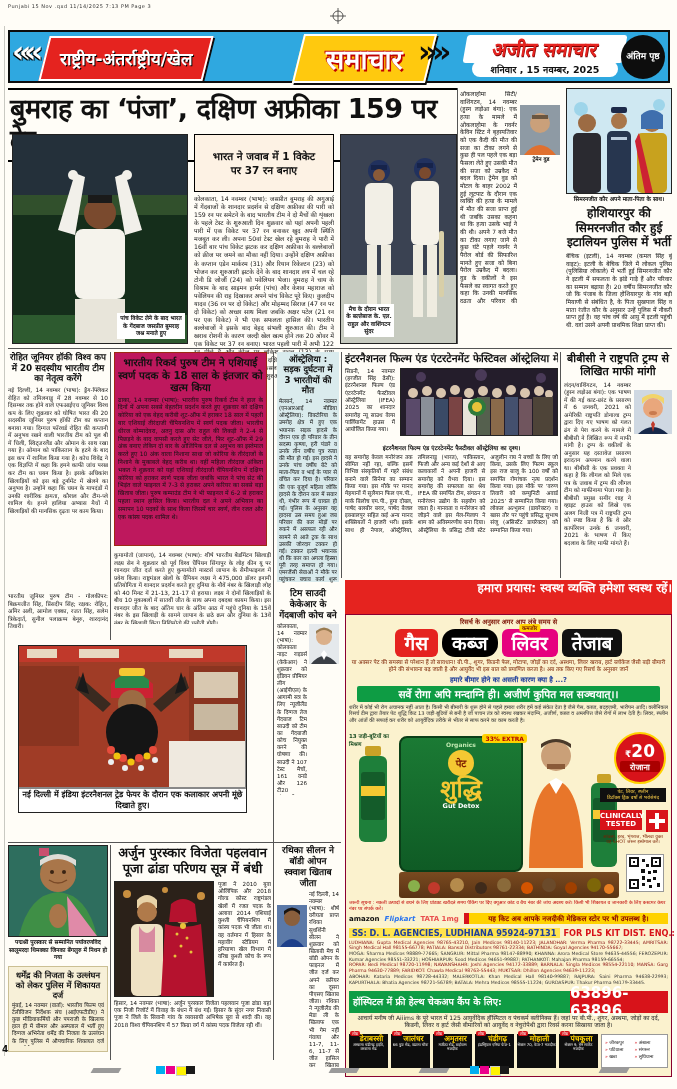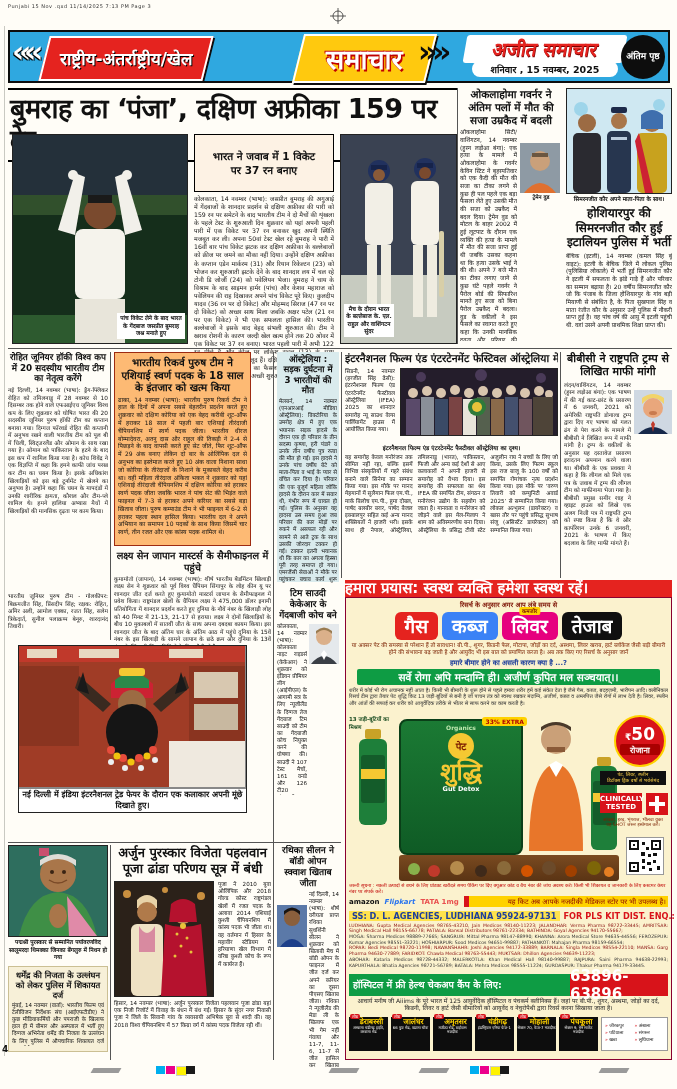--- a/index.html
+++ b/index.html
@@ -118,21 +118,20 @@
       <circle cx="84" cy="38" r="6" fill="#7a4a2e"></circle>
       <rect x="70" y="46" width="28" height="64" rx="6" fill="#f5f2e9"></rect>
       <rect x="72" y="110" width="10" height="72" fill="#efece0"></rect>
         <rect x="86" y="110" width="10" height="72" fill="#efece0"></rect>
       <rect x="98" y="96" width="5" height="66" rx="2" fill="#d8cfa8"></rect>
     </svg>
     <div class="pcap" style="left:3px;bottom:6px;width:46px;">मैच के दौरान भारत के बल्लेबाज के. एल. राहुल और वाशिंगटन सुंदर</div>
   </div>
 
   <div class="abs" style="left:460px;top:88px;width:102px;">
-    <div class="hl" style="font-size:10.5px;">ओकलाहोमा गवर्नर ने अंतिम पलों में मौत की सजा उम्रकैद में बदली</div>
     <div style="margin-top:3px;overflow:hidden;height:212px;">
       <div style="float:right;width:42px;margin:14px 0 2px 3px;">
         <svg width="40" height="50" viewBox="0 0 40 50">
           <rect width="40" height="50" fill="#8e9aa4"></rect>
           <circle cx="20" cy="18" r="10" fill="#caa07a"></circle>
           <rect x="12" y="10" width="16" height="4" fill="#6b5640"></rect>
           <path d="M4 50 Q20 30 36 50 Z" fill="#e0702f"></path>
         </svg>
         <div class="cap" style="font-size:5.5px;">ट्रेमेन वुड</div>
       </div>
@@ -171,27 +170,26 @@
   <div class="rule" style="left:560px;top:352px;width:1px;height:226px;"></div>
   <div class="rule" style="left:8px;top:842px;width:333px;height:1px;"></div>
   <div class="rule" style="left:110px;top:845px;width:1px;height:215px;"></div>
 
   <div class="abs" style="left:8px;top:352px;width:100px;">
     <div class="hl" style="font-size:8.8px;">रोहित जूनियर हॉकी विश्व कप में 20 सदस्यीय भारतीय टीम का नेतृत्व करेंगे</div>
     <div class="bd" style="font-size:5.8px;height:206px;margin-top:3px;">नई दिल्ली, 14 नवम्बर (भाषा): ड्रैग-फ्लिकर रोहित को तमिलनाडु में 28 नवम्बर से 10 दिसम्बर तक होने वाले एफआईएच जूनियर विश्व कप के लिए शुक्रवार को घोषित भारत की 20 सदस्यीय जूनियर पुरुष हॉकी टीम का कप्तान बनाया गया। दिग्गज फॉरवर्ड रोहित की कप्तानी में अनुभव रखने वाली भारतीय टीम को पूल बी में चिली, स्विट्जरलैंड और ओमान के साथ रखा गया है। ओमान को पाकिस्तान के हटने के बाद इस कप में शामिल किया गया है। कोच शिवेंद्र ने एक विज्ञप्ति में कहा कि हमने काफी जांच परख कर टीम का चयन किया है। इसके अधिकांश खिलाड़ियों को इस बड़े टूर्नामेंट में खेलने का अनुभव है। उन्होंने कहा कि चयन के मापदंडों में उनकी शारीरिक क्षमता, कौशल और टीम-प्ले शामिल थे। हमने हालिया अभ्यास मैचों में खिलाड़ियों की मानसिक दृढ़ता पर काम किया।</div>
     <div class="bd" style="font-size:5.8px;height:48px;">भारतीय जूनियर पुरुष टीम - गोलकीपर: बिक्रमजीत सिंह, प्रिंसदीप सिंह; रक्षक: रोहित, अमिर अली, आमोल एक्का, रजत सिंह, सलेम त्रिकेदार्त, सुनील पलाक्रप्प बेनूरु, शारदानंद तिवारी।</div>
   </div>
 
-  <div class="abs" style="left:114px;top:352px;width:137px;height:194px;background:#fdba74;border:1px solid #9d2b12;box-sizing:border-box;padding:3px;">
+  <div class="abs" style="left:114px;top:352px;width:153px;height:194px;background:#be185d;border:1px solid #9d2b12;box-sizing:border-box;padding:3px;">
     <div class="hl" style="font-size:10.3px;">भारतीय रिकर्व पुरुष टीम ने एशियाई स्वर्ण पदक के 18 साल के इंतजार को खत्म किया</div>
     <div class="bd" style="font-size:6px;height:152px;margin-top:2px;">ढाका, 14 नवम्बर (भाषा): भारतीय पुरुष रिकर्व टीम ने हाल के दिनों में अपना सबसे बेहतरीन प्रदर्शन करते हुए शुक्रवार को दक्षिण कोरिया को एक बेहद करीबी शूट-ऑफ में हराकर 18 साल में पहली बार एशियाई तीरंदाजी चैंपियनशिप में स्वर्ण पदक जीता। भारतीय धीरज बोम्मादेवरा, अतनु दास और राहुल की तिकड़ी ने 2-4 से पिछड़ने के बाद वापसी करते हुए सेट जीते, फिर शूट-ऑफ में 29 अंक बनाए लेकिन दो बार के ओलिंपिक दल से अनुभव का इस्तेमाल करते हुए 10 अंक वाला निशाना साधा जो कोरिया के तीरंदाजों के निशाने के मुकाबले बेहद करीब था। वहीं महिला तीरंदाज अंकिता भकत ने शुक्रवार को यहां एशियाई तीरंदाजी चैंपियनशिप में दक्षिण कोरिया को हराकर स्वर्ण पदक जीता जबकि भारत ने पांच सेट की भिड़ंत वाले फाइनल में 7-3 से हराकर अपने करियर का सबसे बड़ा खिताब जीता। पुरुष कम्पाउंड टीम ने भी फाइनल में 6-2 से हराकर पहला स्थान हासिल किया। भारतीय दल ने अपने अभियान का समापन 10 पदकों के साथ किया जिसमें चार स्वर्ण, तीन रजत और एक कांस्य पदक शामिल थे।</div>
   </div>
 
   <div class="abs" style="left:114px;top:550px;width:157px;">
-    <div class="hl" style="font-size:9.8px;">लक्ष्य सेन जापान मास्टर्स के सैमीफाइनल में पहुंचे</div>
     <div class="bd" style="font-size:5.8px;height:72px;margin-top:2px;">कुमामोतो (जापान), 14 नवम्बर (भाषा): शीर्ष भारतीय बैडमिंटन खिलाड़ी लक्ष्य सेन ने शुक्रवार को पूर्व विश्व चैंपियन सिंगापुर के लोह कीन यू पर शानदार जीत दर्ज करते हुए कुमामोतो मास्टर्स जापान के सैमीफाइनल में प्रवेश किया। राष्ट्रमंडल खेलों के चैंपियन लक्ष्य ने 475,000 डॉलर इनामी प्रतियोगिता में शानदार प्रदर्शन करते हुए दुनिया के नौवें नंबर के खिलाड़ी लोह को 40 मिनट में 21-13, 21-17 से हराया। लक्ष्य ने दोनों खिलाड़ियों के बीच 10 मुकाबलों में सातवीं जीत के साथ अपना दबदबा कायम किया। इस शानदार जीत के बाद अंतिम चार के अंतिम आठ में पहुंचे दुनिया के 15वें नंबर के इस खिलाड़ी के सामने जापान के छठे क्रम और दुनिया के 13वें नंबर के खिलाड़ी किंता निशिमोतो की चुनौती होगी।</div>
   </div>
 
   <div class="abs" style="left:277px;top:352px;width:62px;height:230px;background:#daebed;box-sizing:border-box;padding:2px;">
     <div class="hl" style="font-size:8.6px;">ऑस्ट्रेलिया :</div>
     <div class="hl" style="font-size:8.6px;">सड़क दुर्घटना में 3 भारतीयों की मौत</div>
     <div class="bd" style="font-size:5.5px;height:186px;margin-top:2px;">मेलबर्न, 14 नवम्बर (एनआरआई मीडिया ऑस्ट्रेलिया): विक्टोरिया के उमरोह क्षेत्र में हुए एक भयानक सड़क हादसे के दौरान एक ही परिवार के तीन सदस्य कृष्णा, हरी पंडारे व उनके तीन वर्षीय पुत्र रुत्वा की मौत हो गई। इस हादसे ने उनके पांच वर्षीय बेटे को माता-पिता व भाई के प्यार से वंचित कर दिया है। परिवार की एक बुजुर्ग महिला जोकि हादसे के दौरान कार में सवार थी, गंभीर रूप में घायल हो गई। पुलिस के अनुसार यह हादसा उस समय हुआ जब परिवार की कार मोड़ों पर रुकने में असफल रही और सामने से आते ट्रक के साथ उसकी जोरदार टक्कर हो गई। टक्कर इतनी भयानक थी कि कार का अगला हिस्सा पूरी तरह समाप्त हो गया। एमरजैंसी सेवाओं ने मौके पर पहुंचकर बचाव कार्य शुरू किए, परंतु तीनों सदस्यों को नहीं बचाया जा सका।</div>
   </div>
 
   <div class="abs" style="left:277px;top:588px;width:62px;">
@@ -303,26 +301,26 @@
           <circle cx="122" cy="122" r="3"></circle>
           <circle cx="136" cy="114" r="3"></circle>
         </g>
       <path d="M64 26 L58 44 L70 48 Z" fill="#1a1a1a"></path>
         <path d="M162 26 L168 44 L156 48 Z" fill="#1a1a1a"></path>
     </svg>
     <div style="position:absolute;left:0;bottom:0;width:100%;background:#fff;font-size:8px;font-weight:bold;text-align:center;line-height:1.3;padding:1px 2px;box-sizing:border-box;">नई दिल्ली में इंडिया इंटरनैशनल ट्रेड फेयर के दौरान एक कलाकार अपनी मूंछे दिखाते हुए।</div>
   </div>
 
   <div class="abs" style="left:345px;top:580px;width:327px;height:480px;">
-    <div style="background:#e5231f;color:#fff;font-weight:bold;font-size:15px;text-align:left;height:17px;line-height:17px;">हमारा प्रयास: स्वस्थ व्यक्ति हमेशा स्वस्थ रहें।</div>
+    <div style="background:#e5231f;color:#fff;font-weight:bold;font-size:12px;text-align:right;height:34px;line-height:17px;">हमारा प्रयास: स्वस्थ व्यक्ति हमेशा स्वस्थ रहें।</div>
     <div style="background:#fbf2ce;border:1.5px solid #8a0030;box-sizing:border-box;height:463px;padding:2px 3px;">
       <div style="font-size:6.5px;font-weight:bold;color:#7a0f00;text-align:center;">रिसर्च के अनुसार अगर आप लंबे समय से</div>
       <div style="display:flex;justify-content:center;gap:4px;margin-top:3px;position:relative;">
         <div class="wbox" style="background:#e5231f;">गैस</div>
-        <div class="wbox" style="background:#3b82f6;">कब्ज</div>
+        <div class="wbox" style="background:#000000;border-radius:13px;">कब्ज</div>
         <div style="position:relative;">
           <div style="position:absolute;top:-5px;left:50%;transform:translateX(-50%);background:#ffd200;color:#7a0f00;font-size:5.5px;font-weight:bold;padding:0 3px;border-radius:2px;">कमजोर</div>
           <div class="wbox" style="background:#e6007e;">लिवर</div>
         </div>
         <div class="wbox" style="background:#101010;">तेजाब</div>
       </div>
       <div style="font-size:5.6px;color:#7a2000;text-align:center;line-height:1.3;margin-top:2px;">या अक्सर पेट की समस्या से परेशान हैं तो सावधान! बी.पी., शुगर, किडनी फेल, मोटापा, जोड़ों का दर्द, अस्थमा, लिवर खराब, हार्ट ब्लॉकेज जैसी बड़ी बीमारी होने की संभावना बढ़ जाती है और आयुर्वेद भी इस बात को प्रमाणित करता है। अब तक किए गए रिसर्च के अनुसार जानें</div>
       <div style="font-size:6.8px;font-weight:bold;color:#1d3e9b;text-align:center;margin-top:1px;">हमारे बीमार होने का असली कारण क्या है ...?</div>
       <div style="background:#0e9c44;color:#fff;font-weight:bold;font-size:10.5px;text-align:center;height:16px;line-height:16px;border-radius:2px;margin:2px 8px;">सर्वे रोगा अपि मन्दाग्नि ही। अजीर्ण कुपित मल सञ्चयात्।।</div>
       <div style="font-size:5.2px;color:#333;text-align:justify;line-height:1.25;height:26px;overflow:hidden;">शरीर में कोई भी रोग अचानक नहीं आता है। किसी भी बीमारी के शुरू होने से पहले हमारा शरीर हमें कई संकेत देता है जैसे गैस, कब्ज, बदहज़मी, भारीपन आदि। क्लीनिकल रिसर्च टीम द्वारा तैयार पेट शुद्धि किट 13 जड़ी-बूटियों से बनी है जो पाचन तंत्र को स्वस्थ रखकर मंदाग्नि, अजीर्ण, कब्ज व अम्लपित्त जैसे रोगों में लाभ देती है। लिवर, स्प्लीन और आंतों की सफाई कर शरीर को आयुर्वेदिक तरीके से भीतर से साफ करने का काम करती है।</div>
@@ -350,21 +348,21 @@
           <path d="M8 134 Q8 52 35 46 Q62 52 62 134 Z" fill="#e8762a"></path>
           <path d="M28 48 L35 60 L42 48 L35 44 Z" fill="#fff"></path>
         </svg>
         <svg style="position:absolute;left:238px;top:42px;" width="34" height="94" viewBox="0 0 34 94">
           <rect x="10" y="0" width="14" height="9" rx="2" fill="#c9a227"></rect>
           <rect x="4" y="9" width="26" height="84" rx="6" fill="#1e7f3a"></rect>
           <rect x="6" y="24" width="22" height="44" rx="3" fill="#145c2a"></rect>
           <rect x="6" y="36" width="22" height="9" fill="#f5c832"></rect>
         </svg>
         <div style="position:absolute;right:2px;top:0;width:52px;height:52px;background:#d8131a;border:2px solid #ffd200;border-radius:50%;color:#fff;text-align:center;padding-top:7px;box-sizing:border-box;">
-          <span style="font-size:9px;font-weight:bold;">₹</span><span style="font-size:17px;font-weight:bold;">50</span>
+          <span style="font-size:9px;font-weight:bold;">₹</span><span style="font-size:17px;font-weight:bold;">20</span>
           <div style="background:#a00;font-size:8px;font-weight:bold;margin:0 4px;border-radius:2px;">रोजाना</div>
         </div>
         <div style="position:absolute;right:2px;top:56px;width:64px;background:#101010;color:#ffd24a;font-size:4.8px;text-align:center;padding:1px;line-height:1.25;">
           <div>पेट, लिवर, स्प्लीन</div>
           <div>डिटॉक्स ड्रिंक वर्षों से भरोसेमंद</div>
         </div>
         <div style="position:absolute;right:26px;top:78px;width:42px;background:#d8131a;color:#fff;font-weight:bold;font-size:7px;text-align:center;line-height:1.15;padding:2px 0;">
           <div>CLINICALLY</div>
           <div>TESTED</div>
         </div>
@@ -415,21 +413,21 @@
               </svg>
         </div>
       </rect></div>
 
       <div style="font-size:4.8px;color:#c00000;line-height:1.25;height:12px;overflow:hidden;margin-top:2px;">जरूरी सूचना : नकली उत्पादों से बचने के लिए प्रोडक्ट खरीदते समय पैकिंग पर दिए क्यूआर कोड व बैच नंबर की जांच अवश्य करें। किसी भी शिकायत व जानकारी के लिए कस्टमर केयर नंबर पर संपर्क करें।</div>
 
       <div style="display:flex;align-items:center;gap:5px;margin-top:1px;height:12px;">
         <span class="logo" style="color:#111;font-style:normal;">amazon</span>
         <span class="logo" style="color:#2874f0;">Flipkart</span>
         <span class="logo" style="color:#e94e4e;font-style:normal;">TATA 1mg</span>
-        <span style="flex:1;background:#ffd200;color:#8a0000;font-weight:normal;font-size:7px;text-align:right;padding:1px 2px;border-left:5px solid #d8131a;">यह किट अब आपके नजदीकी मेडिकल स्टोर पर भी उपलब्ध है।</span>
+        <span style="flex:1;background:#ffd200;color:#8a0000;font-weight:bold;font-size:7px;text-align:center;padding:1px 2px;border-left:5px solid #d8131a;">यह किट अब आपके नजदीकी मेडिकल स्टोर पर भी उपलब्ध है।</span>
       </div>
 
       <div style="display:flex;align-items:center;margin-top:2px;height:12px;">
         <span style="background:#ffe34d;color:#1d3e9b;font-weight:bold;font-size:8.2px;padding:0 3px;white-space:nowrap;">SS: D. L. AGENCIES, LUDHIANA 95924-97131</span>
         <span style="color:#d8131a;font-weight:bold;font-size:8.2px;padding-left:4px;white-space:nowrap;">FOR PLS KIT DIST. ENQ.: 81270-60666</span>
       </div>
 
       <div style="height:50px;overflow:hidden;margin-top:1px;">
         <p style="margin:0;font-size:4.6px;line-height:1.25;text-align:justify;color:#8a1010;">LUDHIANA: Gupta Medical Agencies 98765-43210, Jain Medicos 98140-11223; JALANDHAR: Verma Pharma 98722-33445; AMRITSAR: Singh Medical Hall 98155-66778; PATIALA: Bansal Distributors 98761-22334; BATHINDA: Goyal Agencies 94170-55667;</p>
         <p style="margin:0;font-size:4.6px;line-height:1.25;text-align:justify;color:#333;">MOGA: Sharma Medicos 98889-77665; SANGRUR: Mittal Pharma 98147-88990; KHANNA: Arora Medical Store 94635-44556; FEROZEPUR: Kumar Agencies 98551-33221; HOSHIARPUR: Sood Medicos 94651-99887; PATHANKOT: Mahajan Pharma 98159-66554;</p>

